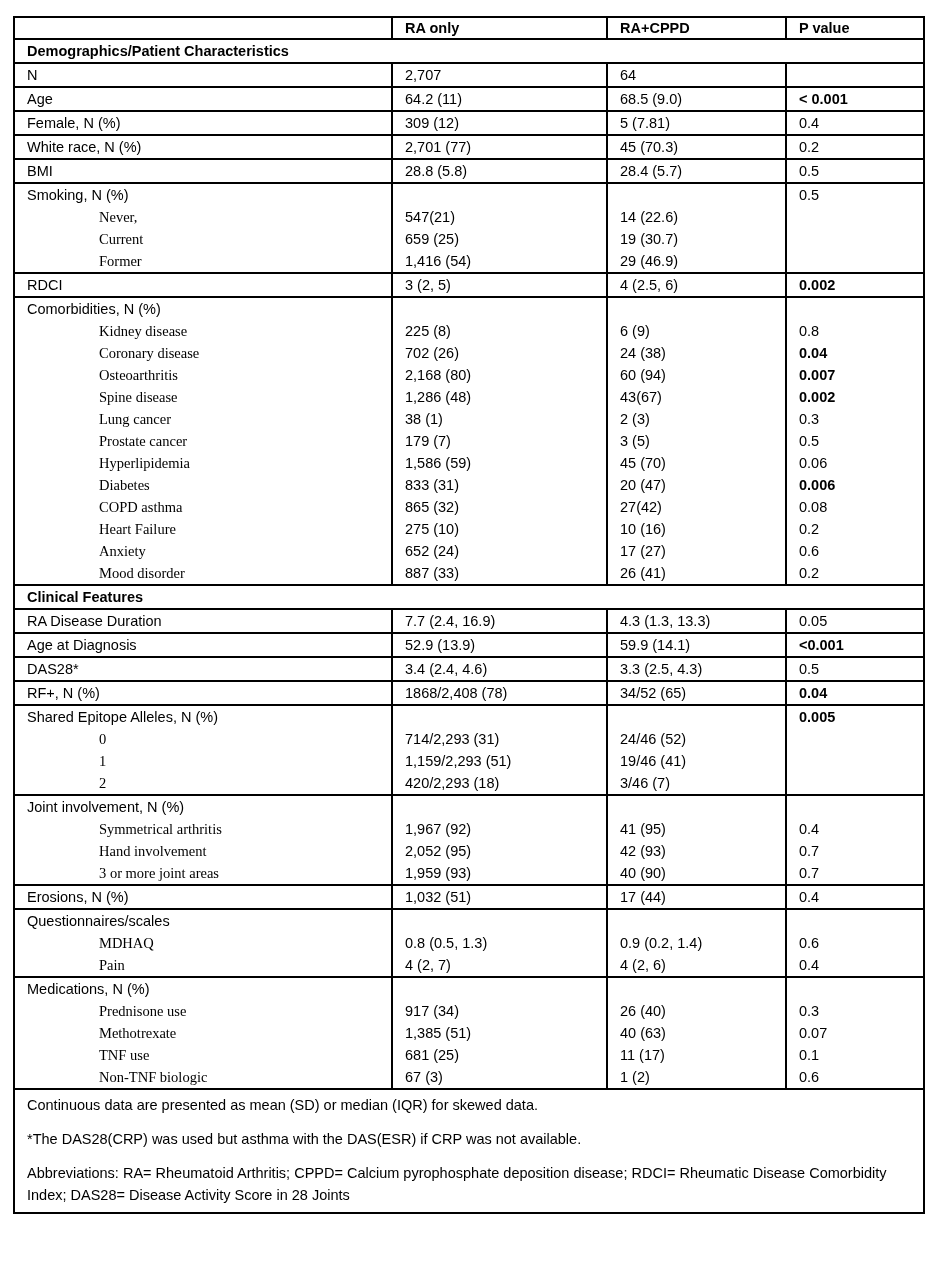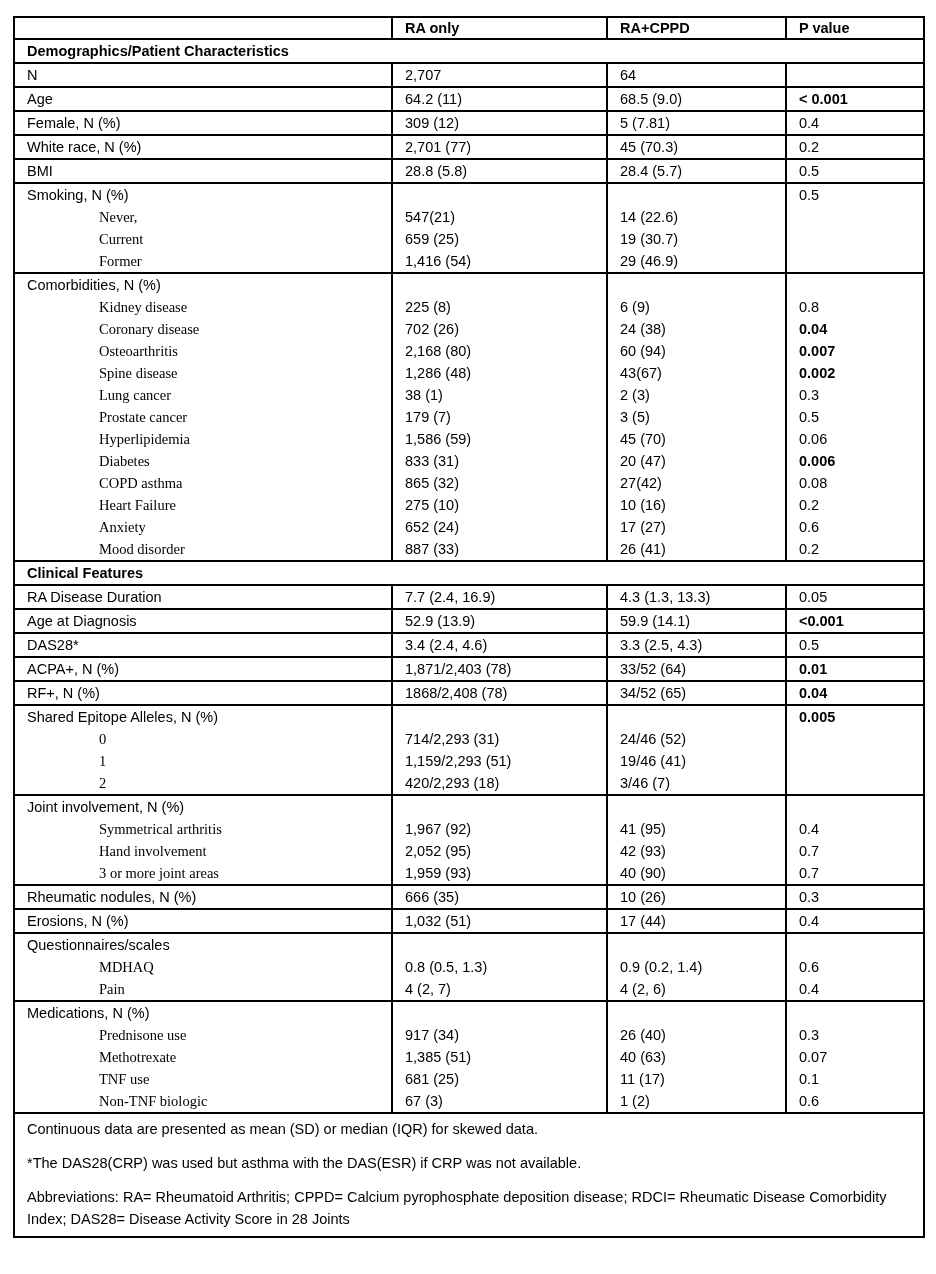--- a/index.html
+++ b/index.html
@@ -129,20 +129,34 @@
           </td>
           <td>
             <span class="line">0.5</span>
             <span class="line"></span>
             <span class="line"></span>
             <span class="line"></span>
           </td>
         </tr>
         <tr>
           <td class="lbl">
+            <span class="line">RDCI</span>
+          </td>
+          <td>
+            <span class="line">3 (2, 5)</span>
+          </td>
+          <td>
+            <span class="line">4 (2.5, 6)</span>
+          </td>
+          <td>
+            <span class="line b">0.002</span>
+          </td>
+        </tr>
+        <tr>
+          <td class="lbl">
             <span class="line">Comorbidities, N (%)</span>
             <span class="line sub">Kidney disease</span>
             <span class="line sub">Coronary disease</span>
             <span class="line sub">Osteoarthritis</span>
             <span class="line sub">Spine disease</span>
             <span class="line sub">Lung cancer</span>
             <span class="line sub">Prostate cancer</span>
             <span class="line sub">Hyperlipidemia</span>
             <span class="line sub">Diabetes</span>
             <span class="line sub">COPD asthma</span>
@@ -236,34 +250,20 @@
           </td>
           <td>
             <span class="line">3.3 (2.5, 4.3)</span>
           </td>
           <td>
             <span class="line">0.5</span>
           </td>
         </tr>
         <tr>
           <td class="lbl">
-            <span class="line">ACPA+, N (%)</span>
-          </td>
-          <td>
-            <span class="line">1,871/2,403 (78)</span>
-          </td>
-          <td>
-            <span class="line">33/52 (64)</span>
-          </td>
-          <td>
-            <span class="line b">0.01</span>
-          </td>
-        </tr>
-        <tr>
-          <td class="lbl">
             <span class="line">RF+, N (%)</span>
           </td>
           <td>
             <span class="line">1868/2,408 (78)</span>
           </td>
           <td>
             <span class="line">34/52 (65)</span>
           </td>
           <td>
             <span class="line b">0.04</span>
@@ -312,34 +312,20 @@
             <span class="line"></span>
             <span class="line">41 (95)</span>
             <span class="line">42 (93)</span>
             <span class="line">40 (90)</span>
           </td>
           <td>
             <span class="line"></span>
             <span class="line">0.4</span>
             <span class="line">0.7</span>
             <span class="line">0.7</span>
-          </td>
-        </tr>
-        <tr>
-          <td class="lbl">
-            <span class="line">Rheumatic nodules, N (%)</span>
-          </td>
-          <td>
-            <span class="line">666 (35)</span>
-          </td>
-          <td>
-            <span class="line">10 (26)</span>
-          </td>
-          <td>
-            <span class="line">0.3</span>
           </td>
         </tr>
         <tr>
           <td class="lbl">
             <span class="line">Erosions, N (%)</span>
           </td>
           <td>
             <span class="line">1,032 (51)</span>
           </td>
           <td>

